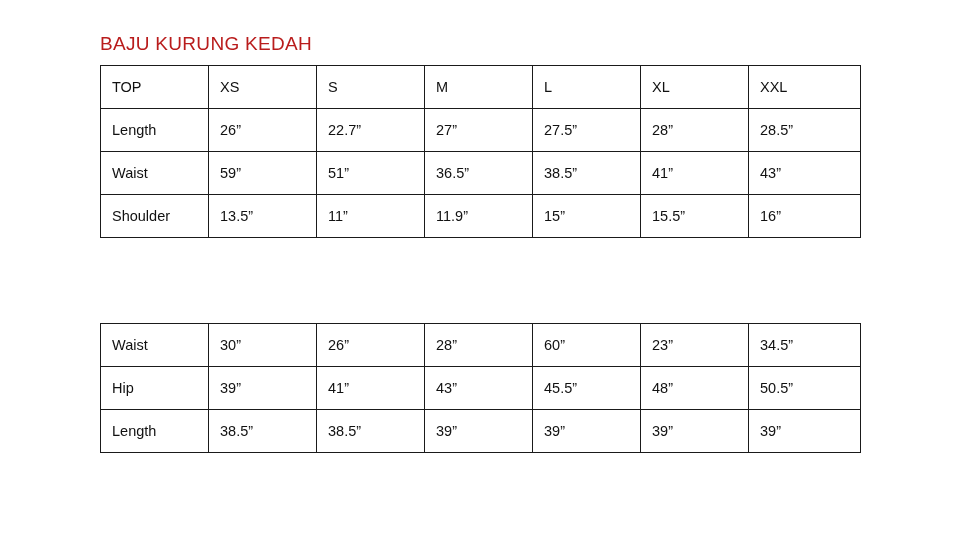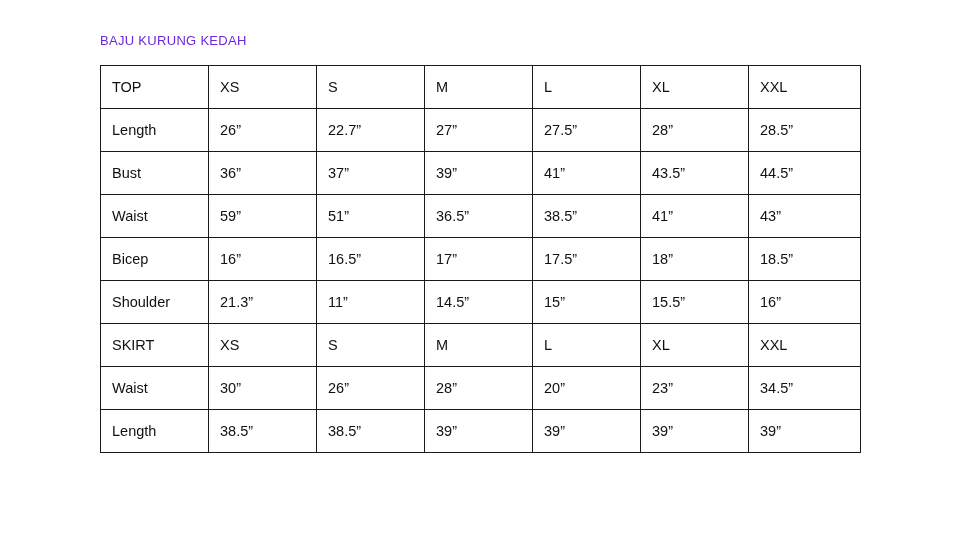--- a/index.html
+++ b/index.html
@@ -17,23 +17,23 @@
   .page {
     position: relative;
     width: 960px;
     height: 540px;
     box-sizing: border-box;
   }
   .doc-title {
     position: absolute;
     left: 100px;
     top: 33px;
-    font-size: 13px;
+    font-size: 19px;
     letter-spacing: 0.3px;
-    color: #6d28d9;
+    color: #b91c1c;
     white-space: nowrap;
   }
   .size-table {
     position: absolute;
     left: 100px;
     border-collapse: collapse;
     table-layout: fixed;
     width: 760px;
     background: #ffffff;
   }
@@ -83,86 +83,68 @@
       <tr>
         <td>Length</td>
         <td>26”</td>
         <td>22.7”</td>
         <td>27”</td>
         <td>27.5”</td>
         <td>28”</td>
         <td>28.5”</td>
       </tr>
       <tr>
-        <td>Bust</td>
-        <td>36”</td>
-        <td>37”</td>
-        <td>39”</td>
-        <td>41”</td>
-        <td>43.5”</td>
-        <td>44.5”</td>
-      </tr>
-      <tr>
         <td>Waist</td>
         <td>59”</td>
         <td>51”</td>
         <td>36.5”</td>
         <td>38.5”</td>
         <td>41”</td>
         <td>43”</td>
       </tr>
       <tr>
-        <td>Bicep</td>
-        <td>16”</td>
-        <td>16.5”</td>
-        <td>17”</td>
-        <td>17.5”</td>
-        <td>18”</td>
-        <td>18.5”</td>
-      </tr>
-      <tr>
         <td>Shoulder</td>
-        <td>21.3”</td>
+        <td>13.5”</td>
         <td>11”</td>
-        <td>14.5”</td>
+        <td>11.9”</td>
         <td>15”</td>
         <td>15.5”</td>
         <td>16”</td>
       </tr>
     </tbody>
   </table>
 
   <table class="size-table skirt-table">
     <colgroup>
       <col class="col-label">
         <col class="col-size">
         <col class="col-size">
         <col class="col-size">
       <col class="col-size">
         <col class="col-size">
         <col class="col-size-last">
     </colgroup>
     <tbody>
       <tr>
-        <td>SKIRT</td>
-        <td>XS</td>
-        <td>S</td>
-        <td>M</td>
-        <td>L</td>
-        <td>XL</td>
-        <td>XXL</td>
-      </tr>
-      <tr>
         <td>Waist</td>
         <td>30”</td>
         <td>26”</td>
         <td>28”</td>
-        <td>20”</td>
+        <td>60”</td>
         <td>23”</td>
         <td>34.5”</td>
+      </tr>
+      <tr>
+        <td>Hip</td>
+        <td>39”</td>
+        <td>41”</td>
+        <td>43”</td>
+        <td>45.5”</td>
+        <td>48”</td>
+        <td>50.5”</td>
       </tr>
       <tr>
         <td>Length</td>
         <td>38.5”</td>
         <td>38.5”</td>
         <td>39”</td>
         <td>39”</td>
         <td>39”</td>
         <td>39”</td>
       </tr>

